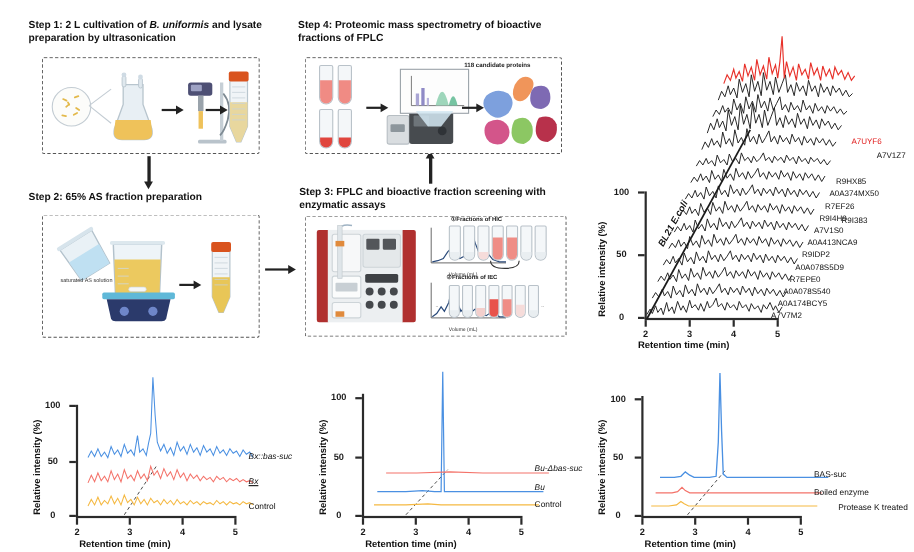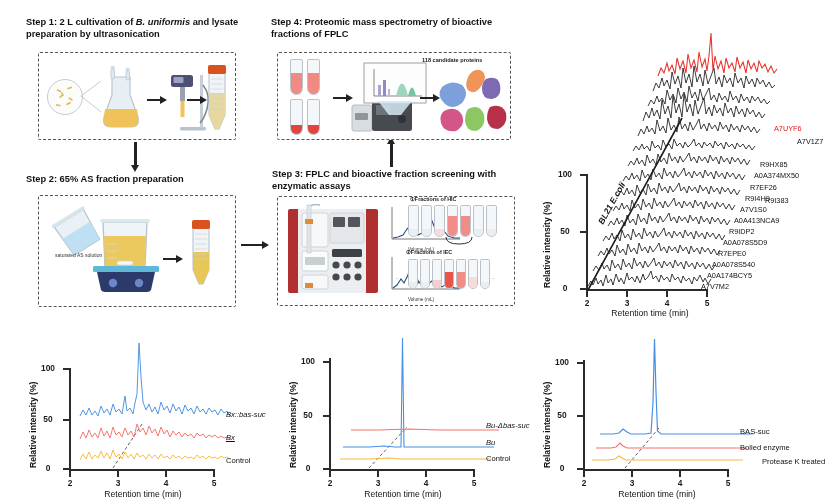--- a/index.html
+++ b/index.html
@@ -22,21 +22,21 @@
   .arrow-d:after{content:"";position:absolute;bottom:-6px;left:-3.2px;
      border-top:7px solid #222;border-left:4.4px solid transparent;border-right:4.4px solid transparent;}
   .arrow-u{position:absolute;width:2.6px;background:#222;}
   .arrow-u:after{content:"";position:absolute;top:-6px;left:-3.2px;
      border-bottom:7px solid #222;border-left:4.4px solid transparent;border-right:4.4px solid transparent;}
 
   
   .axis-line{position:absolute;background:#2b2b2b;}
   .tick{position:absolute;background:#2b2b2b;}
   .ticklab{position:absolute;font-size:8.4px;font-weight:bold;color:#1b1b1b;text-align:center;}
-  .axtitle{position:absolute;font-size:8.6px;font-weight:normal;color:#111;text-align:center;}
+  .axtitle{position:absolute;font-size:8.6px;font-weight:bold;color:#111;}
   .ylab{position:absolute;font-size:8.6px;font-weight:bold;color:#111;
         transform-origin:0 0;transform:rotate(-90deg);white-space:nowrap;}
   .tracelab{position:absolute;font-size:7.6px;color:#111;white-space:nowrap;}
   .tracelab.it{font-style:italic;}
   .wflab{position:absolute;font-size:7.3px;color:#111;white-space:nowrap;}
   .wflab.red{color:#e11b1b;}
   .diag{position:absolute;font-size:8.6px;font-weight:bold;font-style:italic;
         color:#111;white-space:nowrap;transform-origin:0 0;}
   .minilab{position:absolute;font-size:5.4px;font-weight:bold;color:#222;white-space:nowrap;}
   .tinytxt{position:absolute;font-size:4.6px;color:#333;white-space:nowrap;}

